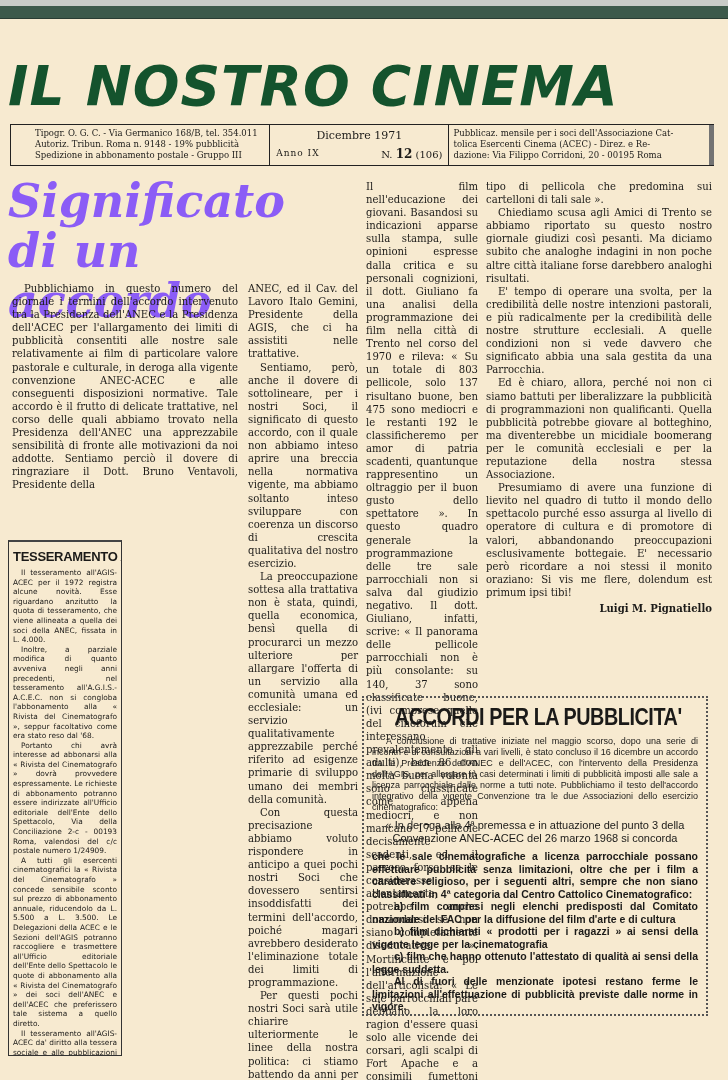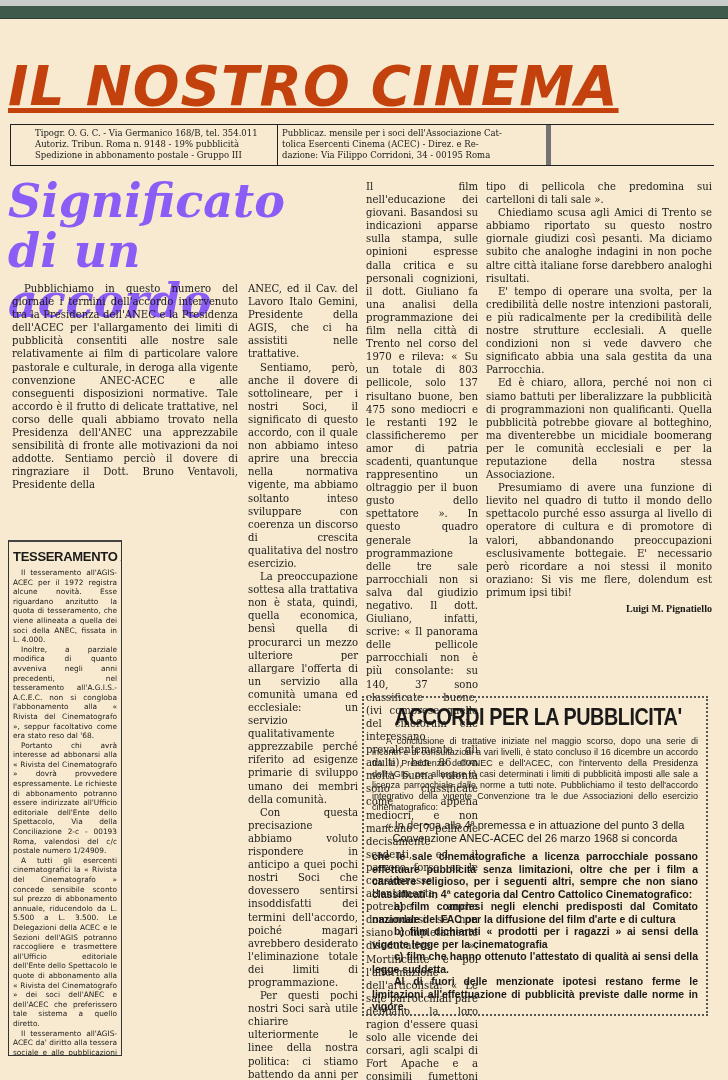--- a/index.html
+++ b/index.html
@@ -6,22 +6,22 @@
   body {
     width:728px; height:1080px; overflow:hidden; position:relative;
     background:#f7ead0;
     font-family:"DejaVu Serif", serif; color:#1b1a18;
   }
   .topstrip { position:absolute; left:0; top:0; width:728px; height:6px; background:#c9ccc8; }
   .greenband { position:absolute; left:0; top:6px; width:728px; height:12px; background:#3d5a4b; border-bottom:1px solid #2a3d33; }
   .masthead {
     position:absolute; left:8px; top:56px; width:712px; height:60px;
     font-family:"DejaVu Sans", sans-serif; font-weight:bold; font-style:italic;
-    font-size:55px; letter-spacing:1px; line-height:60px; color:#c2410c;
-    transform:scaleX(1.0); white-space:nowrap;text-decoration:underline;
+    font-size:55px; letter-spacing:1px; line-height:60px; color:#14532d;
+    transform:scaleX(1.0); white-space:nowrap;
   }
   .infobar {
     position:absolute; left:10px; top:124px; width:704px; height:40px;
     border-top:1px solid #222; border-bottom:1px solid #222;
     display:flex; font-size:8.5px; line-height:11px;
   }
   .infobar .cell { padding:3px 4px; border-left:1px solid #222; }
   .infobar .cell:first-child { border-left:1px solid #222;padding-left:24px; }
   .infobar .c1 { width:238px; }
   .infobar .c2 { width:176px; position:relative; }
@@ -34,21 +34,21 @@
     position:absolute; left:8px; top:176px; width:250px;
     font-family:"DejaVu Serif", serif; font-weight:bold; font-style:italic;
     font-size:46px; line-height:50px; color:#8b5cf6;
   }
   .col { position:absolute; font-size:10.1px; line-height:13.1px; text-align:justify; }
   .col p { margin:0; text-indent:12px; }
   .colA { left:12px; top:282px; width:226px; }
   .colB { left:248px; top:282px; width:110px; height:790px; }
   .colC { left:366px; top:180px; width:112px; }
   .colD { left:486px; top:180px; width:226px; }
-  .signature { text-align:right; font-weight:bold; margin-top:3px !important; text-indent:0 !important;font-family:Liberation Serif, serif; }
+  .signature { text-align:right; font-weight:bold; margin-top:3px !important; text-indent:0 !important; }
   .sidebox {
     position:absolute; left:8px; top:540px; width:114px; height:516px;
     border:1px solid #333; border-top:2px solid #444;
     font-family:"DejaVu Sans", sans-serif; font-size:7.4px; line-height:9.6px;
     padding:4px 4px; box-sizing:border-box; text-align:justify; overflow:hidden;
   }
   .sidebox h3 {
     margin:3px 0 4px 0; font-family:"Liberation Sans", sans-serif; font-weight:bold;
     font-size:13px; letter-spacing:-0.3px; text-align:left; line-height:15px; white-space:nowrap;
   }
@@ -75,24 +75,33 @@
 <div class="greenband"></div>
 
 <div class="masthead">IL NOSTRO CINEMA</div>
 
 <div class="infobar">
   <div class="cell c1">
     <div>Tipogr. O. G. C. - Via Germanico 168/B, tel. 354.011</div>
     <div>Autoriz. Tribun. Roma n. 9148 - 19% pubblicità</div>
     <div>Spedizione in abbonamento postale - Gruppo III</div>
   </div>
+  <div class="cell c2">
+    <div class="date">Dicembre 1971</div>
+    <div class="anno">Anno IX</div>
+    <div class="num">
+      <span>N.</span>
+      <b>12</b>
+      <span>(106)</span>
+    </div>
+  </div>
   <div class="cell c3">
     <div>Pubblicaz. mensile per i soci dell'Associazione Cat-</div>
     <div>tolica Esercenti Cinema (ACEC) - Direz. e Re-</div>
-    <div>dazione: Via Filippo Corridoni, 34 - 00195 Roma</div>
+    <div>dazione: Via Filippo Corridoni, 20 - 00195 Roma</div>
   </div>
 </div>
 
 <div class="headline">
   <div>Significato</div>
   <div>di un accordo</div>
 </div>
 
 <div class="col colA">
   <p>Pubblichiamo in questo numero del giornale i termini dell'accordo intervenuto tra la Presidenza dell'ANEC e la Presidenza dell'ACEC per l'allargamento dei limiti di pubblicità consentiti alle nostre sale relativamente ai film di particolare valore pastorale e culturale, in deroga alla vigente convenzione ANEC-ACEC e alle conseguenti disposizioni normative. Tale accordo è il frutto di delicate trattative, nel corso delle quali abbiamo trovato nella Presidenza dell'ANEC una apprezzabile sensibilità di fronte alle motivazioni da noi addotte. Sentiamo perciò il dovere di ringraziare il Dott. Bruno Ventavoli, Presidente della</p>

